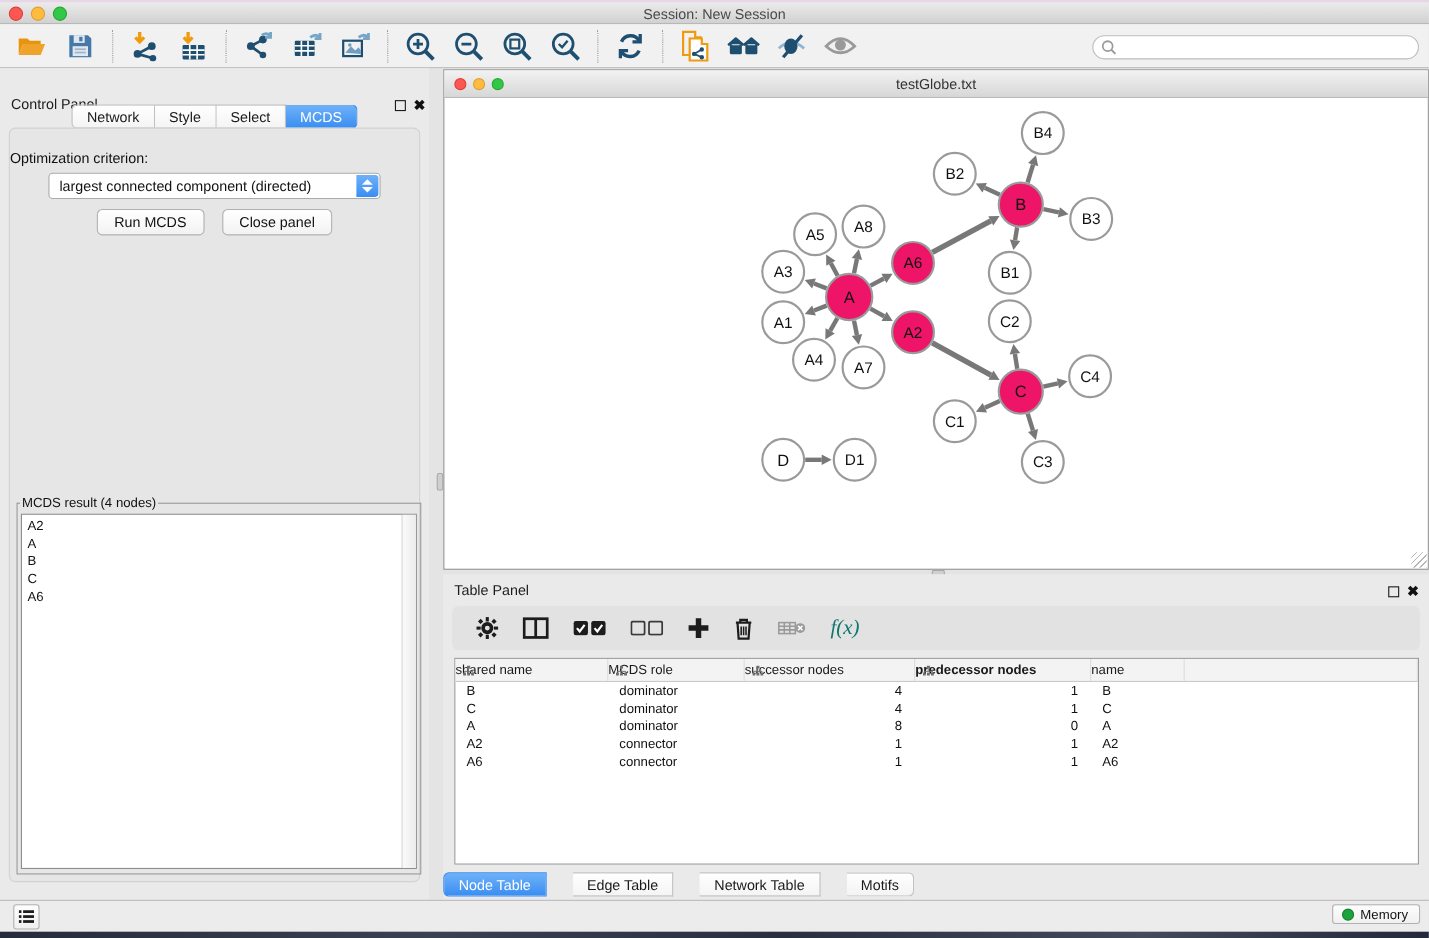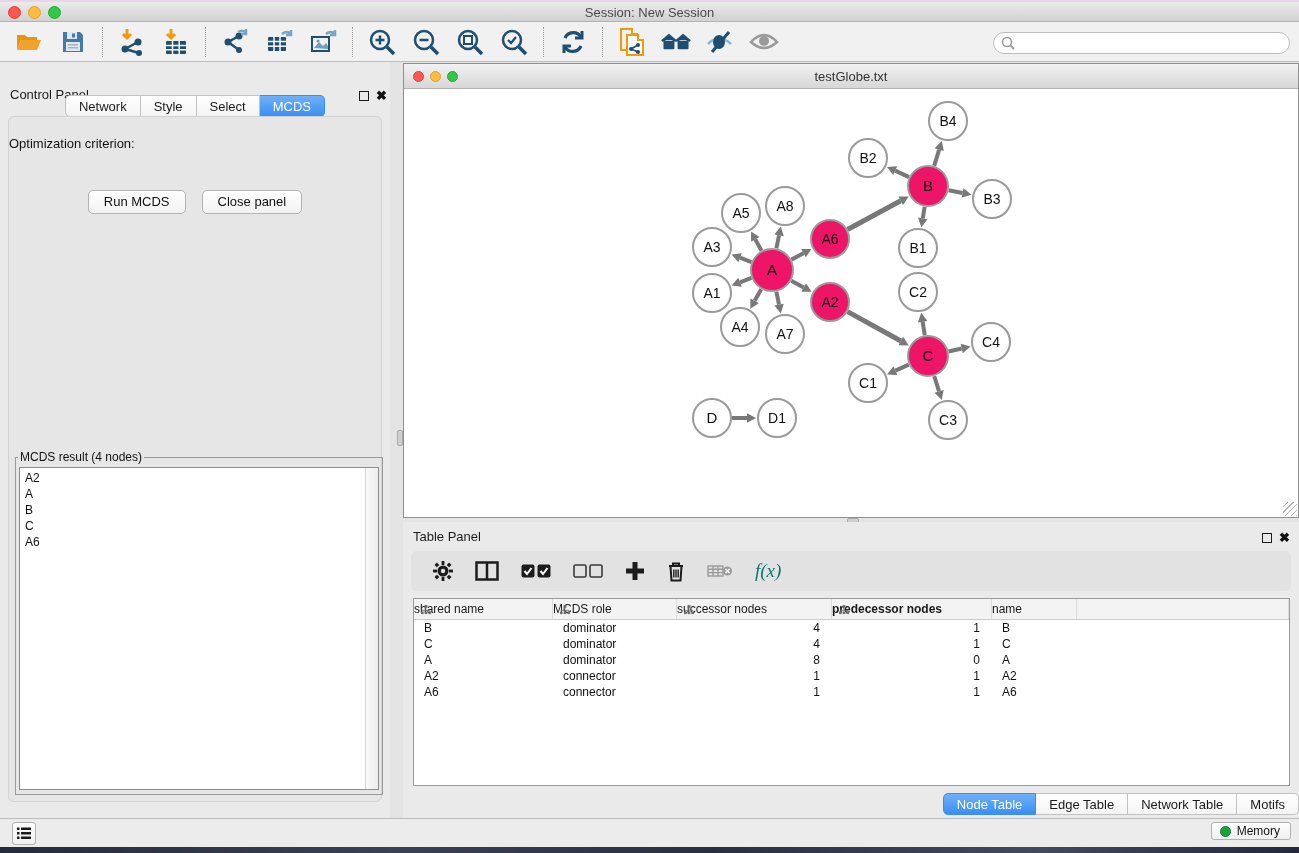--- a/index.html
+++ b/index.html
@@ -99,21 +99,21 @@
     background:#fff; border:1px solid #9b9b9b; overflow:hidden; }
   .nt-header { display:flex; height:21px; background:#f3f3f3; border-bottom:1px solid #cacaca; }
   .nt-hcell { display:flex; align-items:center; border-right:1px solid #dcdcdc;
     font-size:12px; color:#1a1a1a; position:relative; cursor:pointer; }
   .nt-hcell .sort-ic { position:absolute; left:7px; top:5px; }
   .nt-hcell .lbl { width:100%; }
   .nt-row { display:flex; height:16px; }
   .nt-cell { font-size:12px; color:#111; line-height:16px; white-space:nowrap; overflow:hidden; cursor:default; }
   .nt-cell.al { text-align:left; padding-left:10px; }
   .nt-cell.ar { text-align:right; padding-right:12px; }
-  #table-tabs { position:absolute; left:0; right:0; bottom:3px; justify-content:flex-end; }
+  #table-tabs { position:absolute; left:0; right:0; bottom:3px; justify-content:flex-start;gap:24px; }
 
   
   .statusbar { position:absolute; left:0; top:818px; width:1299px; height:29px;
     background:#ececec; border-top:1px solid #bcbcbc; }
   .status-list-btn { position:absolute; left:12px; top:3px; width:24px; height:23px;
     background:linear-gradient(#fdfdfd,#f0f0f0); border:1px solid #b2b2b2; border-radius:3px;
     display:flex; align-items:center; justify-content:center; cursor:pointer; }
   .memory-btn { position:absolute; right:8px; top:3px; height:18px; padding:0 10px 0 8px;
     background:linear-gradient(#fdfdfd,#f0f0f0); border:1px solid #b2b2b2; border-radius:3px;
     display:flex; align-items:center; gap:6px; font-size:12px; color:#111; cursor:pointer; }
@@ -297,20 +297,27 @@
     <span class="close-btn">✖</span>
   </div>
   <div class="seg" id="control-tabs">
       <div class="seg-tab">Network</div>
       <div class="seg-tab">Style</div>
       <div class="seg-tab">Select</div>
       <div class="seg-tab selected">MCDS</div>
     </div>
   <div class="cp-content">
     <div class="opt-label">Optimization criterion:</div>
+    <div class="criterion">
+      <span class="val">largest connected component (directed)</span>
+      <span class="stepper">
+          <span class="up"></span>
+          <span class="dn"></span>
+        </span>
+    </div>
     <div class="cp-buttons">
       <button class="cp-btn">Run MCDS</button>
       <button class="cp-btn">Close panel</button>
     </div>
     <fieldset class="mcds-fieldset">
       <legend>MCDS result (4 nodes)</legend>
       <div class="mcds-listbox">
         <div class="mcds-list" id="mcds-list">
             <div class="mcds-item">A2</div>
             <div class="mcds-item">A</div>

